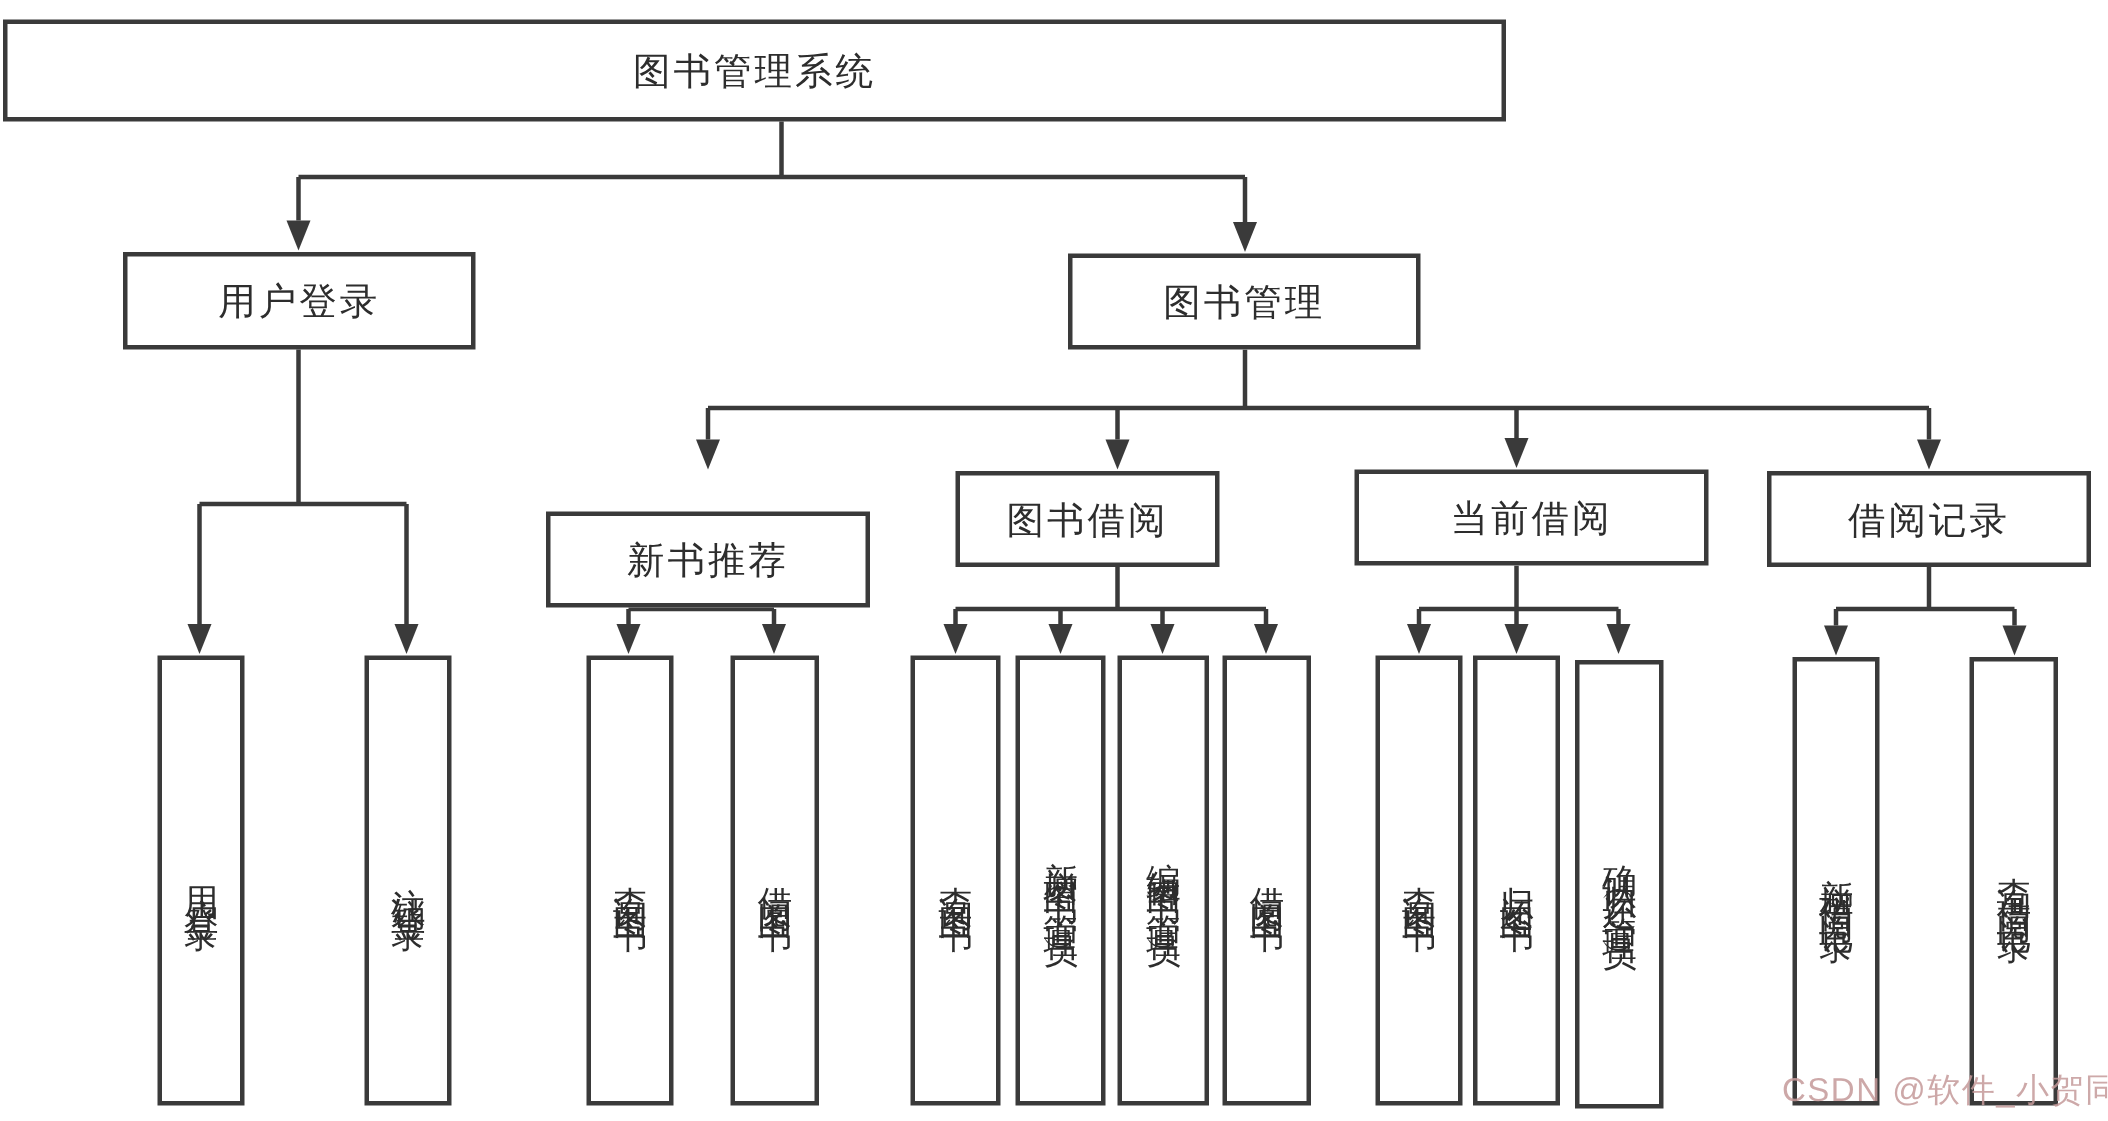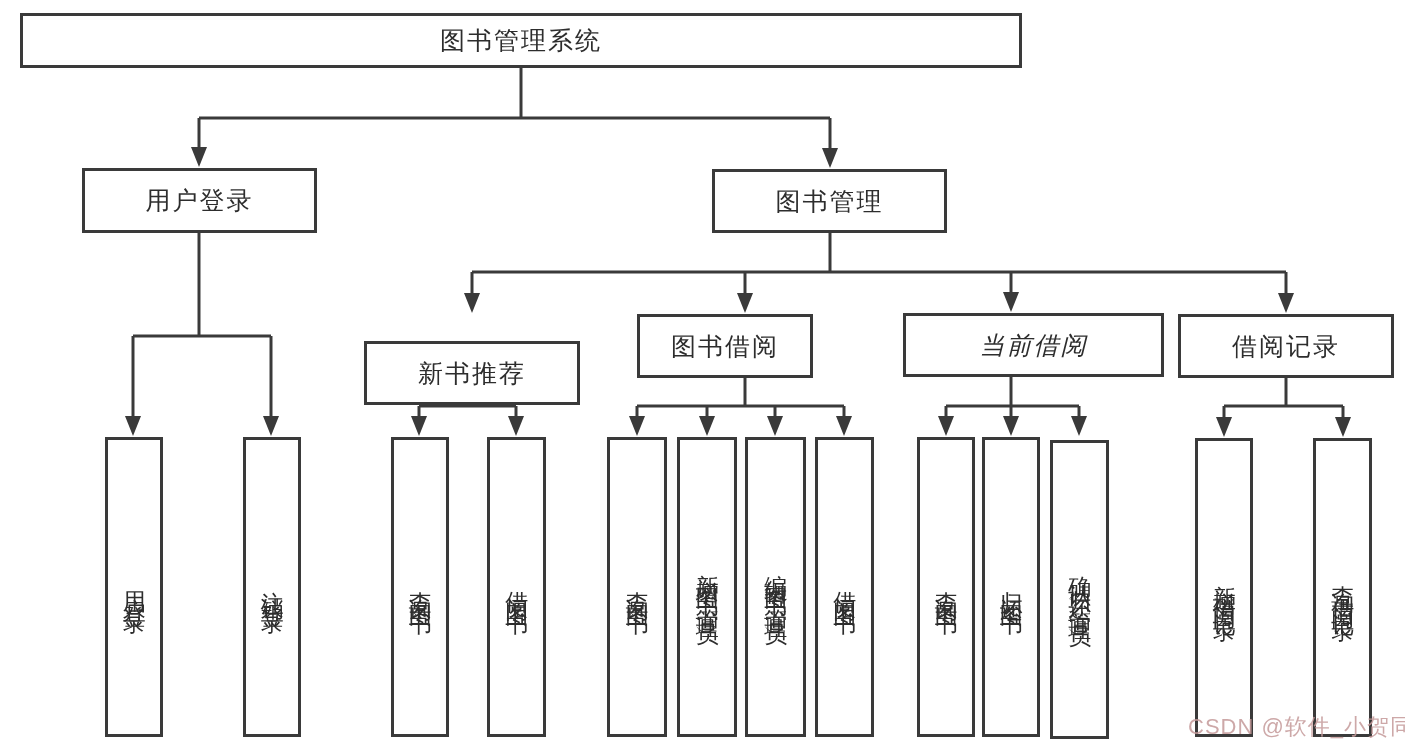--- a/index.html
+++ b/index.html
@@ -109,38 +109,38 @@
       <line x1="1011" y1="406" x2="1011" y2="416" stroke="#3a3a3a" stroke-width="3"></line>
       <polygon points="1003,416 1019,416 1011,436" fill="#3a3a3a"></polygon>
       <line x1="1079" y1="406" x2="1079" y2="416" stroke="#3a3a3a" stroke-width="3"></line>
       <polygon points="1071,416 1087,416 1079,436" fill="#3a3a3a"></polygon>
       <line x1="1224" y1="406" x2="1224" y2="417" stroke="#3a3a3a" stroke-width="3"></line>
       <polygon points="1216,417 1232,417 1224,437" fill="#3a3a3a"></polygon>
       <line x1="1343" y1="406" x2="1343" y2="417" stroke="#3a3a3a" stroke-width="3"></line>
       <polygon points="1335,417 1351,417 1343,437" fill="#3a3a3a"></polygon>
     </svg>
 
-  <div class="node h-node" style="left:20px; top:13px; width:1002px; height:55px;">
+  <div class="node h-node" style="left:2px; top:13px; width:1002px; height:68px;">
     <span>图书管理系统</span>
   </div>
 
   <div class="node h-node" style="left:82px; top:168px; width:235px; height:65px;">
     <span>用户登录</span>
   </div>
   <div class="node h-node" style="left:712px; top:169px; width:235px; height:64px;">
     <span>图书管理</span>
   </div>
 
   <div class="node h-node" style="left:364px; top:314px; width:216px; height:64px;margin-top:27px;">
     <span>新书推荐</span>
   </div>
   <div class="node h-node" style="left:637px; top:314px; width:176px; height:64px;">
     <span>图书借阅</span>
   </div>
-  <div class="node h-node" style="left:903px; top:313px; width:261px; height:64px;font-style:italic;">
+  <div class="node h-node" style="left:903px; top:313px; width:236px; height:64px;">
     <span>当前借阅</span>
   </div>
   <div class="node h-node" style="left:1178px; top:314px; width:216px; height:64px;font-family:Liberation Serif, serif;">
     <span>借阅记录</span>
   </div>
 
   <div class="node v-node" style="left:105px; top:437px; width:58px; height:300px;">
     <span>用户登录</span>
   </div>
   <div class="node v-node" style="left:243px; top:437px; width:58px; height:300px;">

